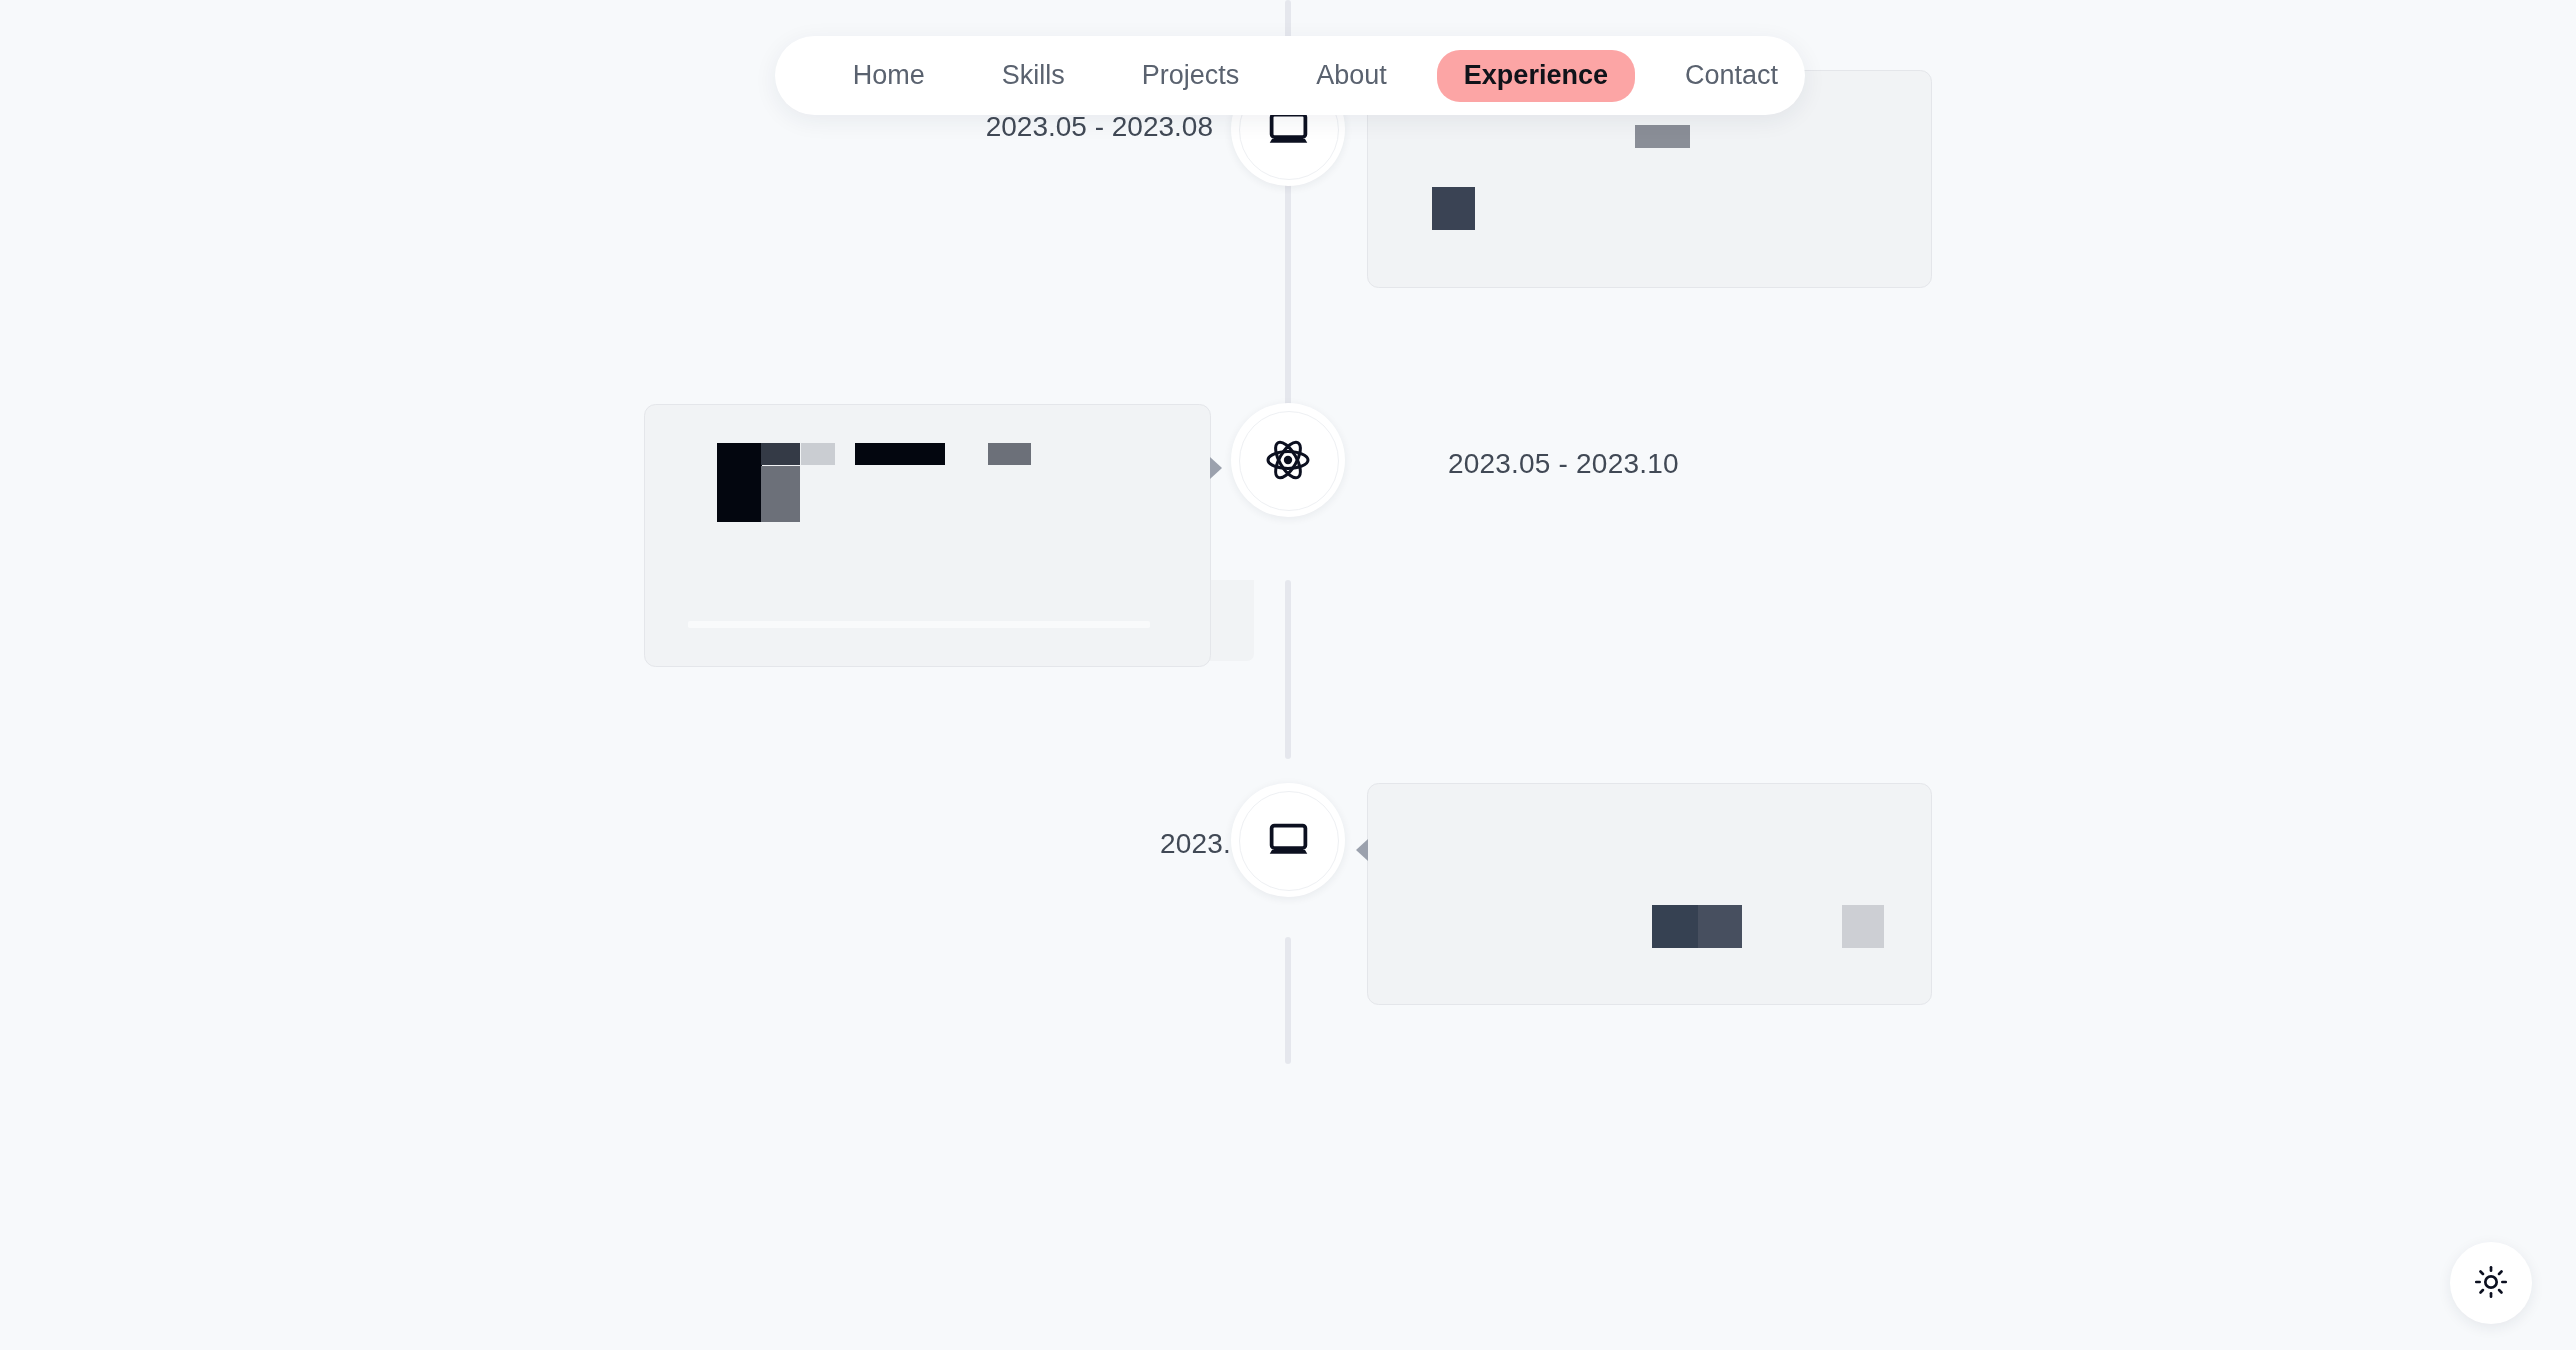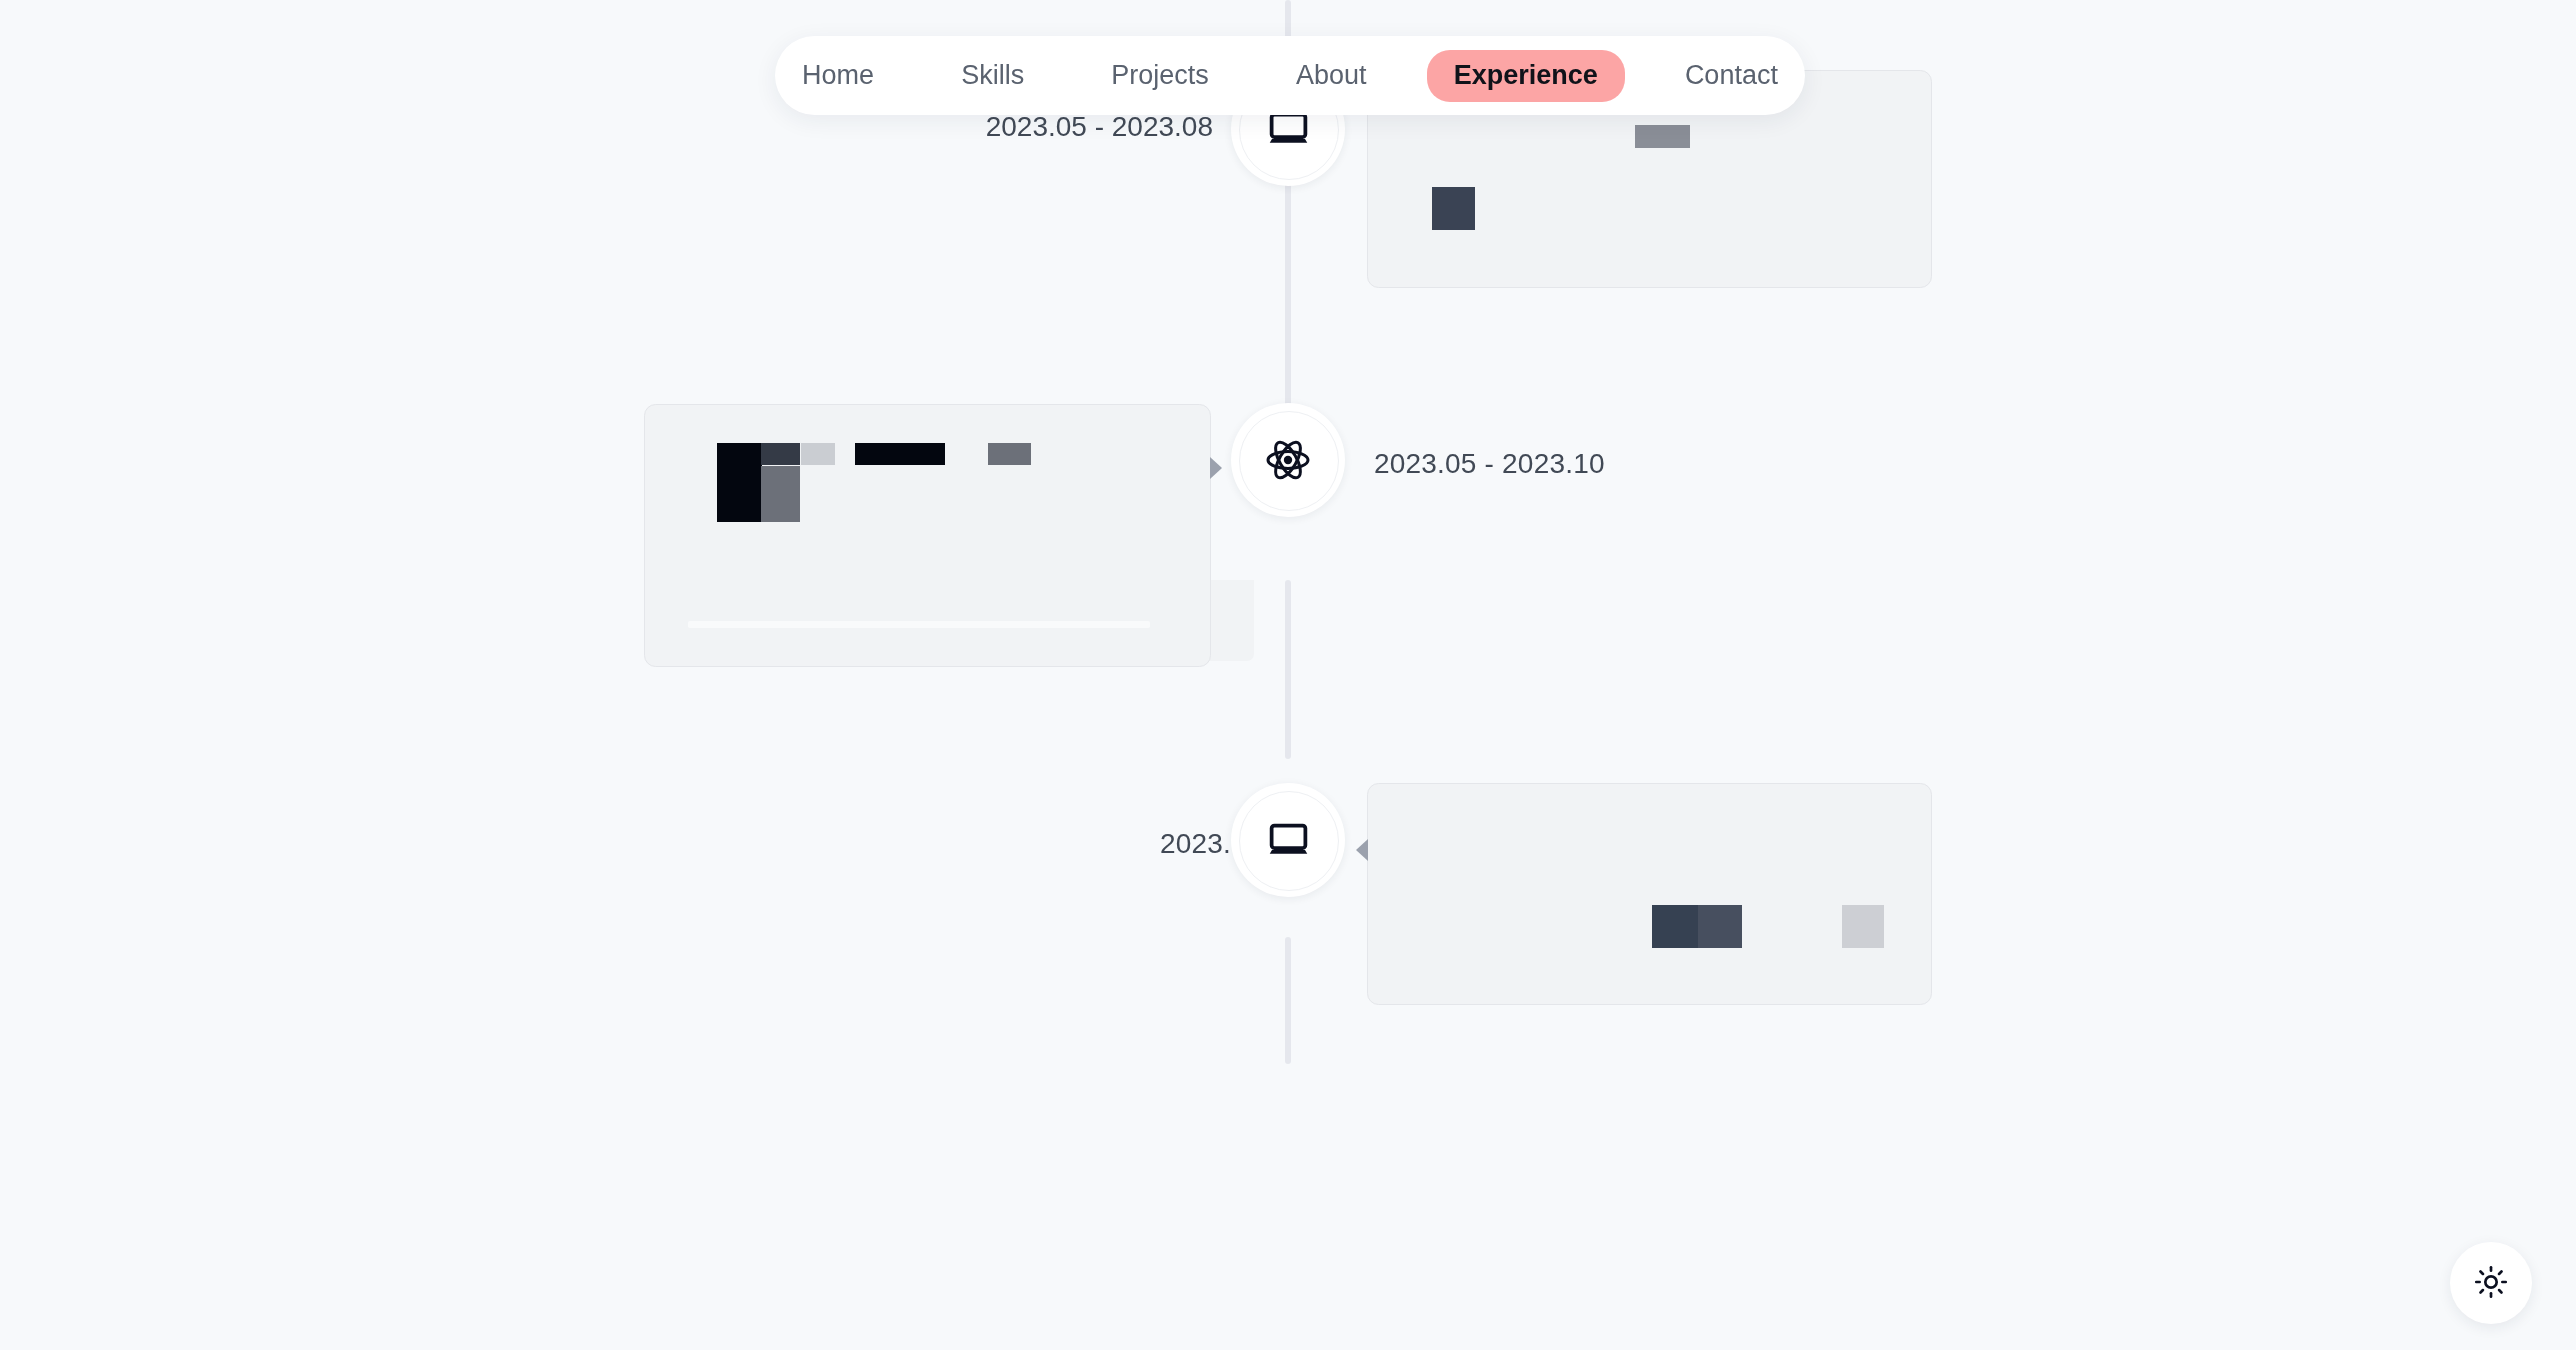--- a/index.html
+++ b/index.html
@@ -64,21 +64,21 @@
 
   
   .tl-date {
     position: absolute;
     font-size: 28px;
     color: #414955;
     letter-spacing: 0.2px;
     white-space: nowrap;
     line-height: 1;
   }
-  .tl-date.right { left: 1374px; }
+  .tl-date.right { left: 1448px; }
   .tl-date.left  { right: 1250px; text-align: right; }
 
   
   .tl-card {
     position: absolute;
     background: #f1f3f5;
     border: 0.9px solid #e4e6ea;
     border-radius: 11.6px;
     z-index: 3;
   }
@@ -124,21 +124,21 @@
     position: absolute;
     left: 775px;
     top: 36px;
     width: 1030px;
     height: 79px;
     background: #ffffff;
     border-radius: 43px;
     box-shadow: 0 5.4px 23px rgba(35,45,70,.07);
     display: flex;
     align-items: center;
-    justify-content: space-between;
+    justify-content: flex-end;
     gap: 0px;
     z-index: 40;
   }
   .nav-item {
     font-size: 27px;
     color: #5a626f;
     padding: 12.5px 27px;
     border-radius: 23px;
     white-space: nowrap;
     cursor: pointer;

